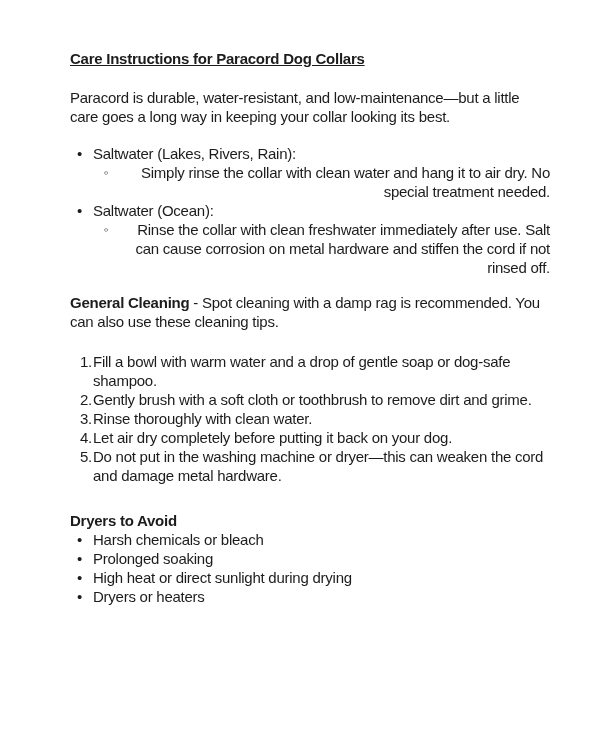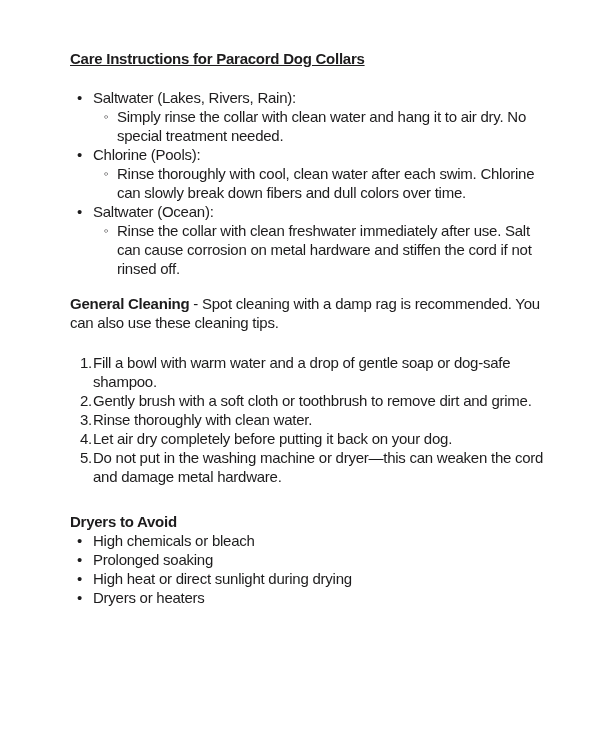--- a/index.html
+++ b/index.html
@@ -50,20 +50,21 @@
   }
   ul.l1 > li::before {
     content: "\2022";
     position: absolute;
     left: 7px;
     top: 0;
   }
   ul.l2 > li {
     position: relative;
     padding-left: 24px;
+    text-align: right;
   }
   ul.l2 > li::before {
     content: "\25E6";
     position: absolute;
     left: 11px;
     top: 0;
     font-size: 13px;
   }
   ol.steps {
     counter-reset: step;
@@ -84,33 +85,28 @@
   }
   ul.avoid { margin-bottom: 0; }
 </style>
 </head>
 <body>
 
 <div class="doc">
 
   <div class="title">Care Instructions for Paracord Dog Collars</div>
 
+  <p>Paracord is durable, water-resistant, and low-maintenance—but a little care goes a long way in keeping your collar looking its best.</p>
 
 
   <ul class="l1">
     <li>
       <span>Saltwater (Lakes, Rivers, Rain):</span>
       <ul class="l2">
         <li>Simply rinse the collar with clean water and hang it to air dry. No special treatment needed.</li>
-      </ul>
-    </li>
-    <li>
-      <span>Chlorine (Pools):</span>
-      <ul class="l2">
-        <li>Rinse thoroughly with cool, clean water after each swim. Chlorine can slowly break down fibers and dull colors over time.</li>
       </ul>
     </li>
     <li>
       <span>Saltwater (Ocean):</span>
       <ul class="l2">
         <li>Rinse the collar with clean freshwater immediately after use. Salt can cause corrosion on metal hardware and stiffen the cord if not rinsed off.</li>
       </ul>
     </li>
   </ul>
 
@@ -120,19 +116,19 @@
     <li>Fill a bowl with warm water and a drop of gentle soap or dog-safe shampoo.</li>
     <li>Gently brush with a soft cloth or toothbrush to remove dirt and grime.</li>
     <li>Rinse thoroughly with clean water.</li>
     <li>Let air dry completely before putting it back on your dog.</li>
     <li>Do not put in the washing machine or dryer—this can weaken the cord and damage metal hardware.</li>
   </ol>
 
   <div class="heading">Dryers to Avoid</div>
 
   <ul class="l1 avoid">
-    <li>High chemicals or bleach</li>
+    <li>Harsh chemicals or bleach</li>
     <li>Prolonged soaking</li>
     <li>High heat or direct sunlight during drying</li>
     <li>Dryers or heaters</li>
   </ul>
 
 </div>
 
 </body></html>

